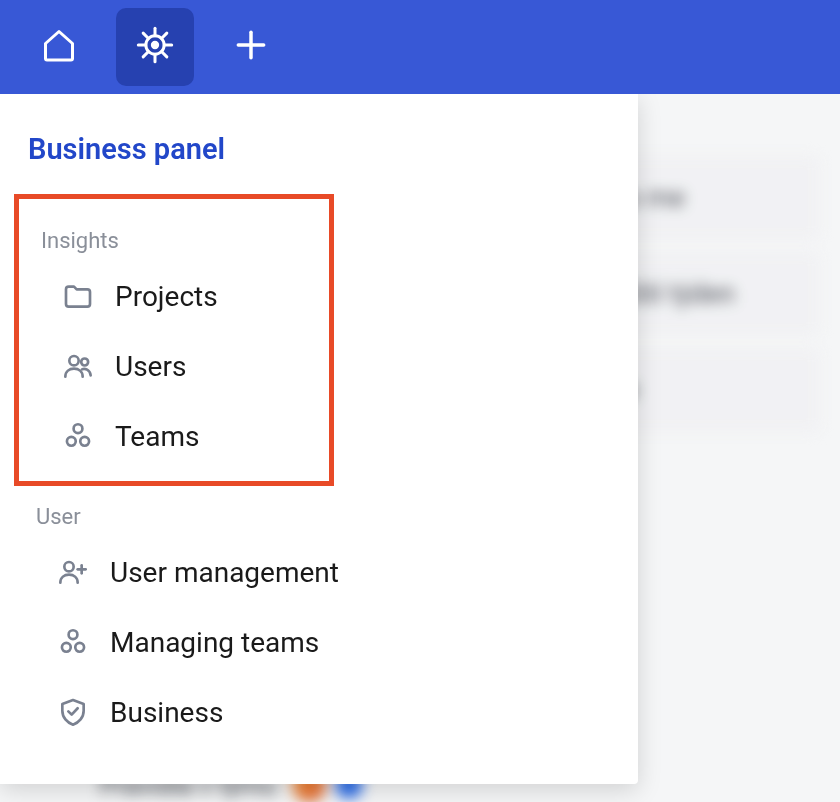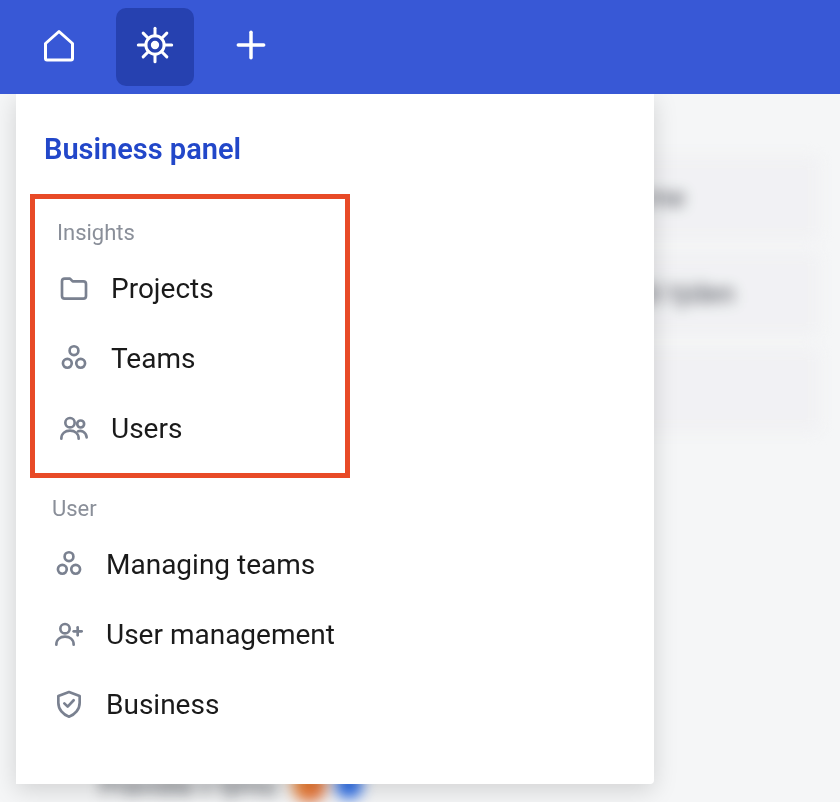--- a/index.html
+++ b/index.html
@@ -30,21 +30,21 @@
       border-radius: 10px;
       cursor: pointer;
       color: #fff;
     }
     .topbar-btn.active {
       background: #2641b0;
     }
     .panel {
       position: absolute;
       top: 94px;
-      left: 16px;
+      left: 0;
       width: 638px;
       height: 690px;
       background: #fff;
       box-shadow: 0 6px 24px rgba(0,0,0,0.15);
       border-bottom-right-radius: 4px;
       z-index: 5;
       padding: 38px 0 0 0;
     }
     .panel-title {
       font-size: 29px;
@@ -55,35 +55,36 @@
     .section-header {
       font-size: 22px;
       color: #8a8f99;
       padding: 18px 0 8px 36px;
       font-weight: 400;
     }
     .highlight-box {
       border: 5px solid #e84a27;
       margin: 0 0 0 14px;
       width: 320px;
-      padding: 15px 0 10px 0;
+      padding: 23px 0 10px 0;
     }
     .highlight-box .section-header {
       padding-left: 22px;
       padding-top: 6px;
     }
     .menu-item {
       display: flex;
       align-items: center;
       gap: 20px;
       padding: 18px 0 18px 36px;
       cursor: pointer;
       font-size: 28px;
       color: #1a1a1a;
       font-weight: 400;
+      margin-left: 20px;
     }
     .highlight-box .menu-item {
       padding-left: 22px;
     }
     .menu-item .icon {
       width: 34px;
       height: 34px;
       display: flex;
       align-items: center;
       justify-content: center;
@@ -193,69 +194,69 @@
       <span class="icon">
         <svg width="32" height="32" viewBox="0 0 24 24" fill="none" stroke="currentColor" stroke-width="2" stroke-linecap="round" stroke-linejoin="round">
           <path d="M3 7 A2 2 0 0 1 5 5 H9 L11 7 H19 A2 2 0 0 1 21 9 V18 A2 2 0 0 1 19 20 H5 A2 2 0 0 1 3 18 Z"></path>
         </svg>
       </span>
       <span>Projects</span>
     </div>
 
     <div class="menu-item">
       <span class="icon">
-        <svg width="32" height="32" viewBox="0 0 24 24" fill="none" stroke="currentColor" stroke-width="2" stroke-linecap="round">
-          <circle cx="12" cy="6.5" r="3.3"></circle>
-          <circle cx="7" cy="16" r="3.3"></circle>
-          <circle cx="17" cy="16" r="3.3"></circle>
-        </svg>
-      </span>
-      <span>Teams</span>
-    </div>
-
-    <div class="menu-item">
-      <span class="icon">
         <svg width="32" height="32" viewBox="0 0 24 24" fill="none" stroke="currentColor" stroke-width="2" stroke-linecap="round" stroke-linejoin="round">
           <circle cx="9" cy="8" r="3.5"></circle>
           <path d="M2.5 20 C2.5 16 5.5 14 9 14 C12.5 14 15.5 16 15.5 20"></path>
           <circle cx="17" cy="9" r="2.6"></circle>
           <path d="M15 14.5 C17 13.5 21 14.5 21.5 19"></path>
         </svg>
       </span>
       <span>Users</span>
     </div>
+
+    <div class="menu-item">
+      <span class="icon">
+        <svg width="32" height="32" viewBox="0 0 24 24" fill="none" stroke="currentColor" stroke-width="2" stroke-linecap="round">
+          <circle cx="12" cy="6.5" r="3.3"></circle>
+          <circle cx="7" cy="16" r="3.3"></circle>
+          <circle cx="17" cy="16" r="3.3"></circle>
+        </svg>
+      </span>
+      <span>Teams</span>
+    </div>
   </div>
 
   <div class="section-header">User</div>
-
-  <div class="menu-item">
-    <span class="icon">
-      <svg width="32" height="32" viewBox="0 0 24 24" fill="none" stroke="currentColor" stroke-width="2" stroke-linecap="round">
-        <circle cx="12" cy="6.5" r="3.3"></circle>
-        <circle cx="7" cy="16" r="3.3"></circle>
-        <circle cx="17" cy="16" r="3.3"></circle>
-      </svg>
-    </span>
-    <span>Managing teams</span>
-  </div>
 
   <div class="menu-item">
     <span class="icon">
       <svg width="32" height="32" viewBox="0 0 24 24" fill="none" stroke="currentColor" stroke-width="2" stroke-linecap="round" stroke-linejoin="round">
         <circle cx="9" cy="8" r="3.5"></circle>
         <path d="M2.5 20 C2.5 16 5.5 14 9 14 C12.5 14 15.5 16 15.5 20"></path>
         <line x1="18.5" y1="7" x2="18.5" y2="13"></line>
         <line x1="15.5" y1="10" x2="21.5" y2="10"></line>
       </svg>
     </span>
     <span>User management</span>
   </div>
 
   <div class="menu-item">
     <span class="icon">
+      <svg width="32" height="32" viewBox="0 0 24 24" fill="none" stroke="currentColor" stroke-width="2" stroke-linecap="round">
+        <circle cx="12" cy="6.5" r="3.3"></circle>
+        <circle cx="7" cy="16" r="3.3"></circle>
+        <circle cx="17" cy="16" r="3.3"></circle>
+      </svg>
+    </span>
+    <span>Managing teams</span>
+  </div>
+
+  <div class="menu-item">
+    <span class="icon">
       <svg width="32" height="32" viewBox="0 0 24 24" fill="none" stroke="currentColor" stroke-width="2" stroke-linecap="round" stroke-linejoin="round">
         <path d="M12 3 L20 6 V11 C20 16 16.5 20 12 21.5 C7.5 20 4 16 4 11 V6 Z"></path>
         <polyline points="8.5 11.5 11 14 15.5 9.2"></polyline>
       </svg>
     </span>
     <span>Business</span>
   </div>
 </div>
 
 </body></html>

